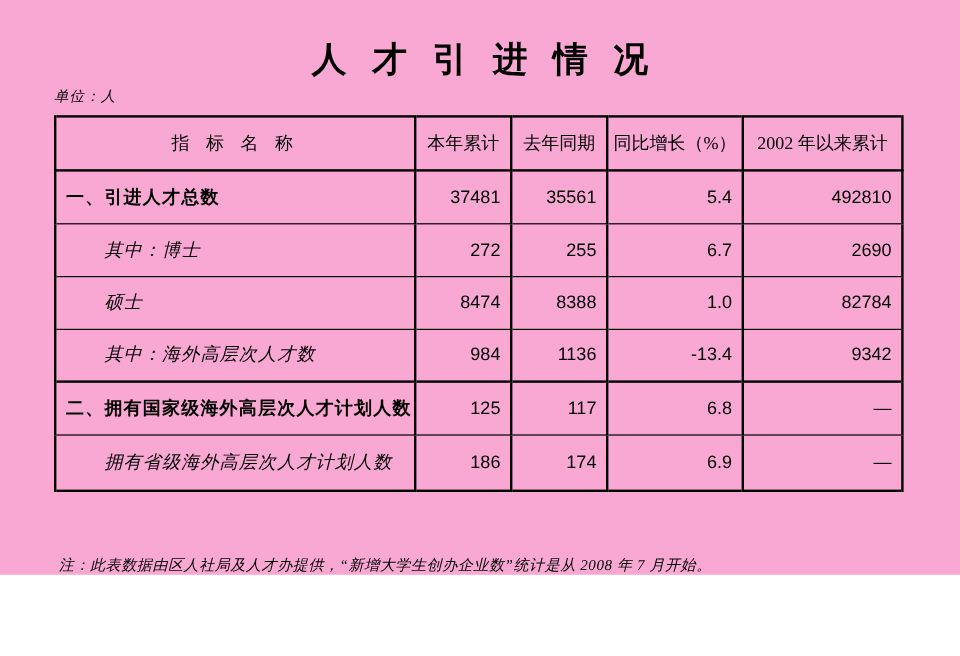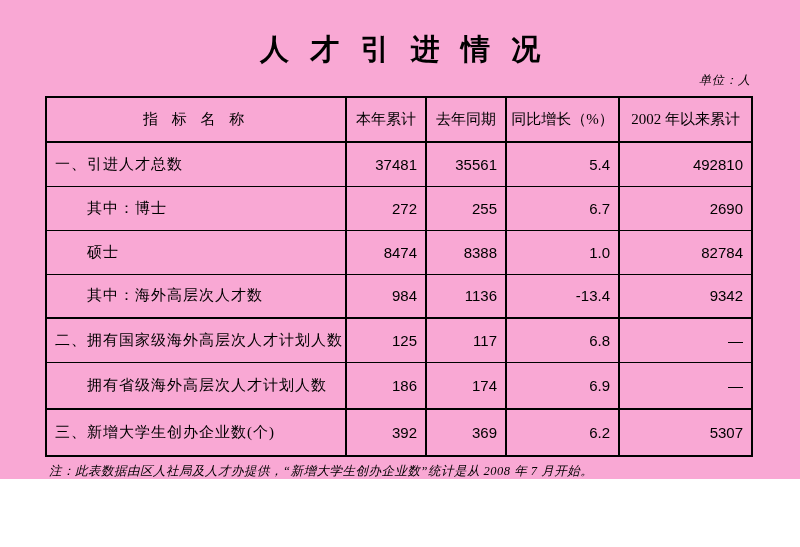--- a/index.html
+++ b/index.html
@@ -23,21 +23,20 @@
     font-size: 29px;
     font-weight: bold;
     letter-spacing: 7px;
     padding-left: 7px;
     white-space: pre;
   }
   .unit-label {
     position: absolute;
     top: 72px; left: 45px;
     width: 706px;
-    text-align: right;
     font-size: 12px;
     font-style: italic;
     letter-spacing: 1px;
   }
   table.main-table {
     position: absolute;
     top: 96px; left: 45px;
     width: 706px;
     border-collapse: collapse;
     table-layout: fixed;
@@ -61,22 +60,22 @@
   .main-table tbody tr { height: 44px; }
   .main-table tbody tr:nth-child(6),
   .main-table tbody tr:nth-child(7) { height: 47px; }
   .main-table tbody td { border-top: 1px solid #000; }
   .main-table tbody tr.section td { border-top: 2px solid #000; }
   .main-table td.label {
     font-size: 15px;
     text-align: left;
     white-space: nowrap;
   }
-  .main-table tr.section td.label { font-weight: normal; letter-spacing: 1px; }
-  .main-table tr.sub td.label { letter-spacing: 1px; padding-left: 40px; }
+  .main-table tr.section td.label { font-weight: bold; letter-spacing: 1px; }
+  .main-table tr.sub td.label { font-style: italic; letter-spacing: 1px; padding-left: 40px; }
   .main-table td.label.indent-0 { padding-left: 8px; }
   .main-table td.label.indent-1 { padding-left: 45px; }
   .main-table td.label.indent-2 { padding-left: 62px; }
   .main-table td.num {
     font-family: "Liberation Sans", sans-serif;
     font-size: 15px;
     text-align: right;
     padding-right: 8px;
     margin-left: 44px;
   }
@@ -158,26 +157,19 @@
           <td class="num">6.8</td>
           <td class="num">—</td>
         </tr>
         <tr class="sub">
           <td class="label indent-1">拥有省级海外高层次人才计划人数</td>
           <td class="num">186</td>
           <td class="num">174</td>
           <td class="num">6.9</td>
           <td class="num">—</td>
         </tr>
-        <tr class="section">
-          <td class="label indent-0">三、新增大学生创办企业数(个)</td>
-          <td class="num">392</td>
-          <td class="num">369</td>
-          <td class="num">6.2</td>
-          <td class="num">5307</td>
-        </tr>
       </tbody>
   </table>
 
   <div class="footnote">注：此表数据由区人社局及人才办提供，“新增大学生创办企业数”统计是从 2008 年 7 月开始。</div>
 
 
 </div>
 
 </body></html>

